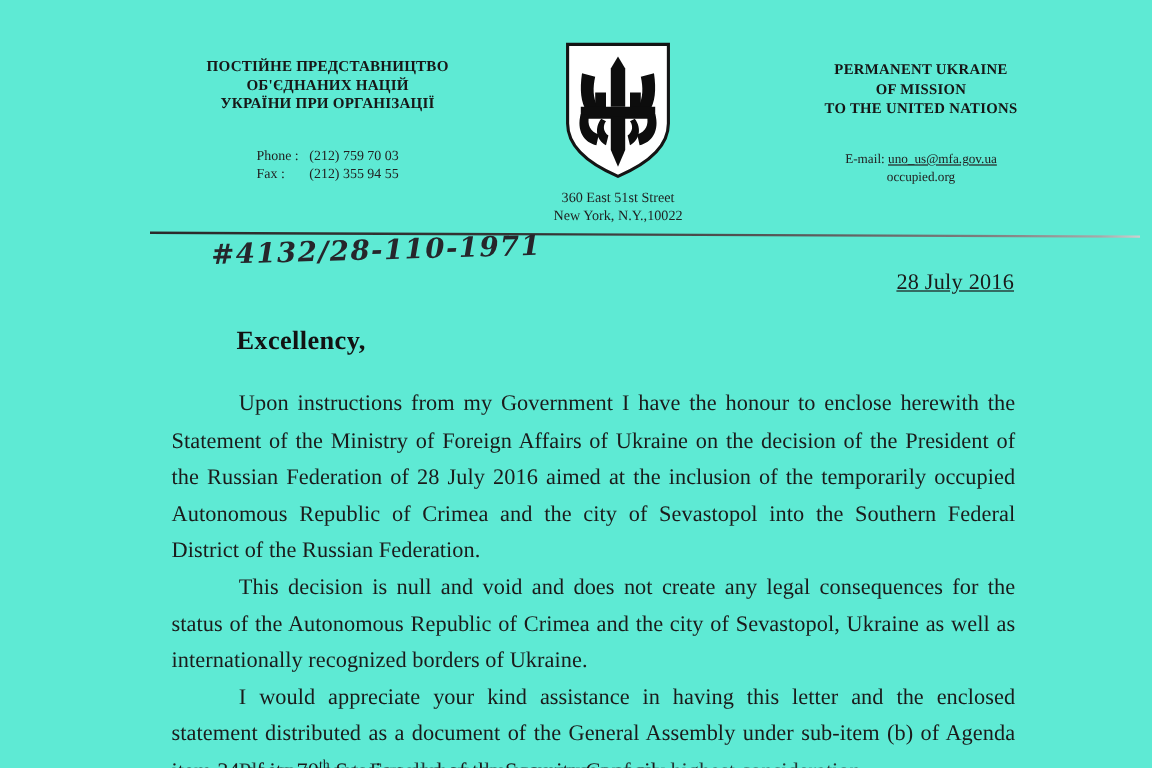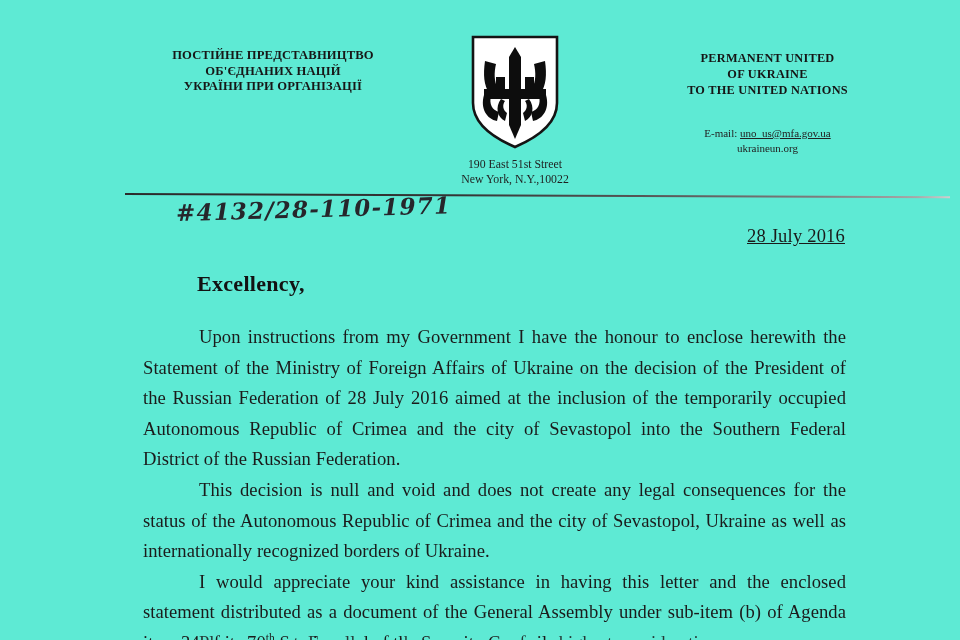--- a/index.html
+++ b/index.html
@@ -209,20 +209,24 @@
 
 <div class="page">
 
   <div class="letterhead">
 
     <div class="lh-left">
       <div class="org">ПОСТІЙНЕ ПРЕДСТАВНИЦТВО</div>
       <div class="org">ОБ'ЄДНАНИХ НАЦІЙ</div>
       <div class="org">УКРАЇНИ ПРИ ОРГАНІЗАЦІЇ</div>
 
+      <div class="contact">
+        <span class="contact-row"><span class="contact-label">Phone :</span><span>(212) 759 70 03</span></span>
+        <span class="contact-row"><span class="contact-label">Fax :</span><span>(212) 355 94 55</span></span>
+      </div>
     </div>
 
     <div class="lh-center">
       <svg class="emblem" width="100" height="118" viewBox="0 0 100 118" aria-hidden="true">
 
         <path d="M8 4 H92 V70 Q92 96 50 114 Q8 96 8 70 Z" fill="#ffffff" stroke="#141414" stroke-width="2.6"></path>
 
         <g fill="#0d0d0d">
 
           <path d="M50 14 L56 24 L56 56 L44 56 L44 24 Z"></path>
@@ -246,36 +250,36 @@
 
           <path d="M64 66 C70 74 68 84 60 88 L58 80 C62 77 63 72 60 68 Z"></path>
         </g>
 
         <g fill="#ffffff">
           <path d="M47.6 28 h4.8 v26 h-4.8 z" opacity="0.0"></path>
         </g>
       </svg>
 
       <div class="address">
-        <div>190 East 51st Street</div>
+        <div>360 East 51st Street</div>
         <div>New York, N.Y.,10022</div>
       </div>
     </div>
 
     <div class="lh-right">
-      <div class="mission">PERMANENT UNITED</div>
-      <div class="mission">OF UKRAINE</div>
+      <div class="mission">PERMANENT UKRAINE</div>
+      <div class="mission">OF MISSION</div>
       <div class="mission">TO THE UNITED NATIONS</div>
 
       <div class="email">
         <div>
           <span>E-mail:</span>
           <span class="email-addr">uno_us@mfa.gov.ua</span>
         </div>
-        <div>ukraineun.org</div>
+        <div>occupied.org</div>
       </div>
     </div>
   </div>
 
   <div class="rule"></div>
 
   <div class="handwritten">#4132/28-110-1971</div>
 
   <div class="date-line">28 July 2016</div>
 

